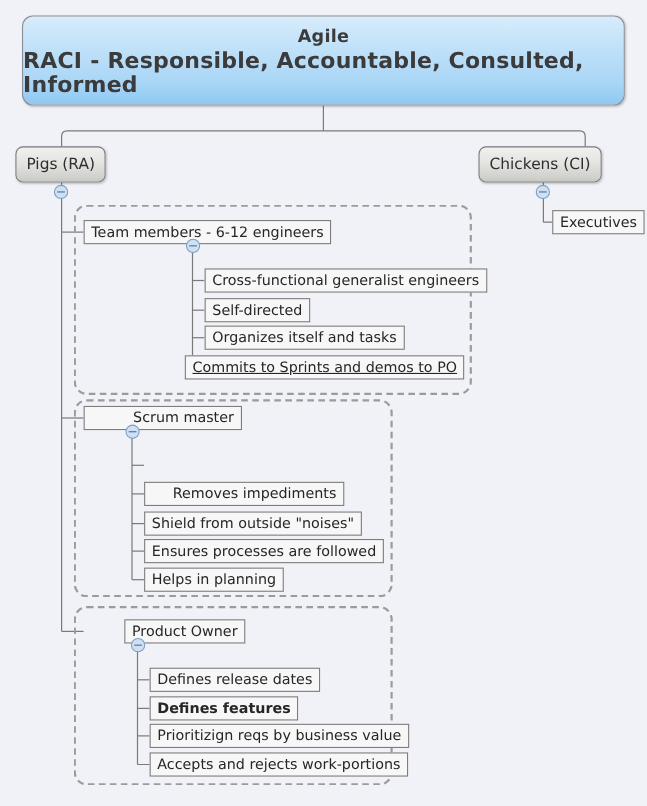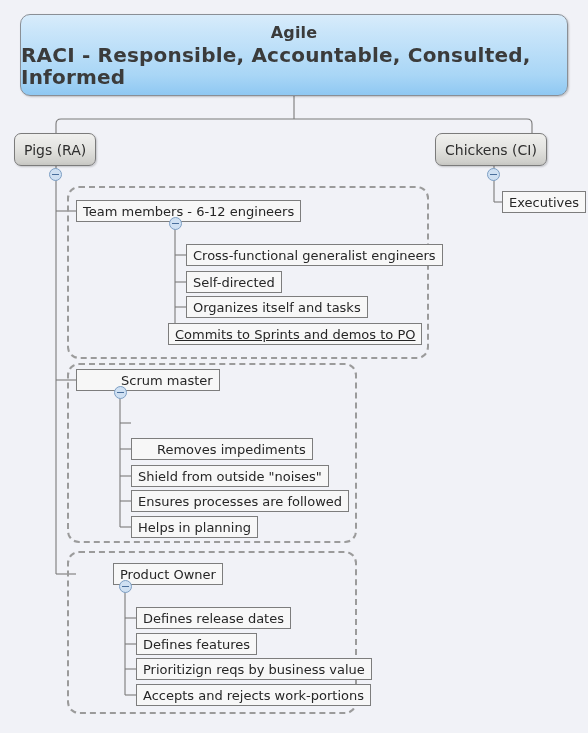--- a/index.html
+++ b/index.html
@@ -206,17 +206,17 @@
   <div class="box" style="left:131px; top:465px;">Shield from outside "noises"</div>
   <div class="box" style="left:131px; top:490px;"> Ensures processes are followed</div>
   <div class="box" style="left:131px; top:516px;">Helps in planning</div>
 
   <div id="group-po" class="group-box"></div>
 
   <div class="box" style="left:88px; top:563px;margin-left:25px;">Product Owner</div>
   <div class="collapse" style="left:119px; top:580px;"></div>
 
   <div class="box" style="left:136px; top:607px;">Defines release dates</div>
-  <div class="box" style="left:136px; top:633px;">Defines features</div>
+  <div class="box" style="left:136px; top:633px;font-weight:bold;">Defines features</div>
   <div class="box" style="left:136px; top:658px;">Prioritizign reqs by business value</div>
   <div class="box" style="left:136px; top:684px;">Accepts and rejects work-portions</div>
 
 </div>
 
 </body></html>

